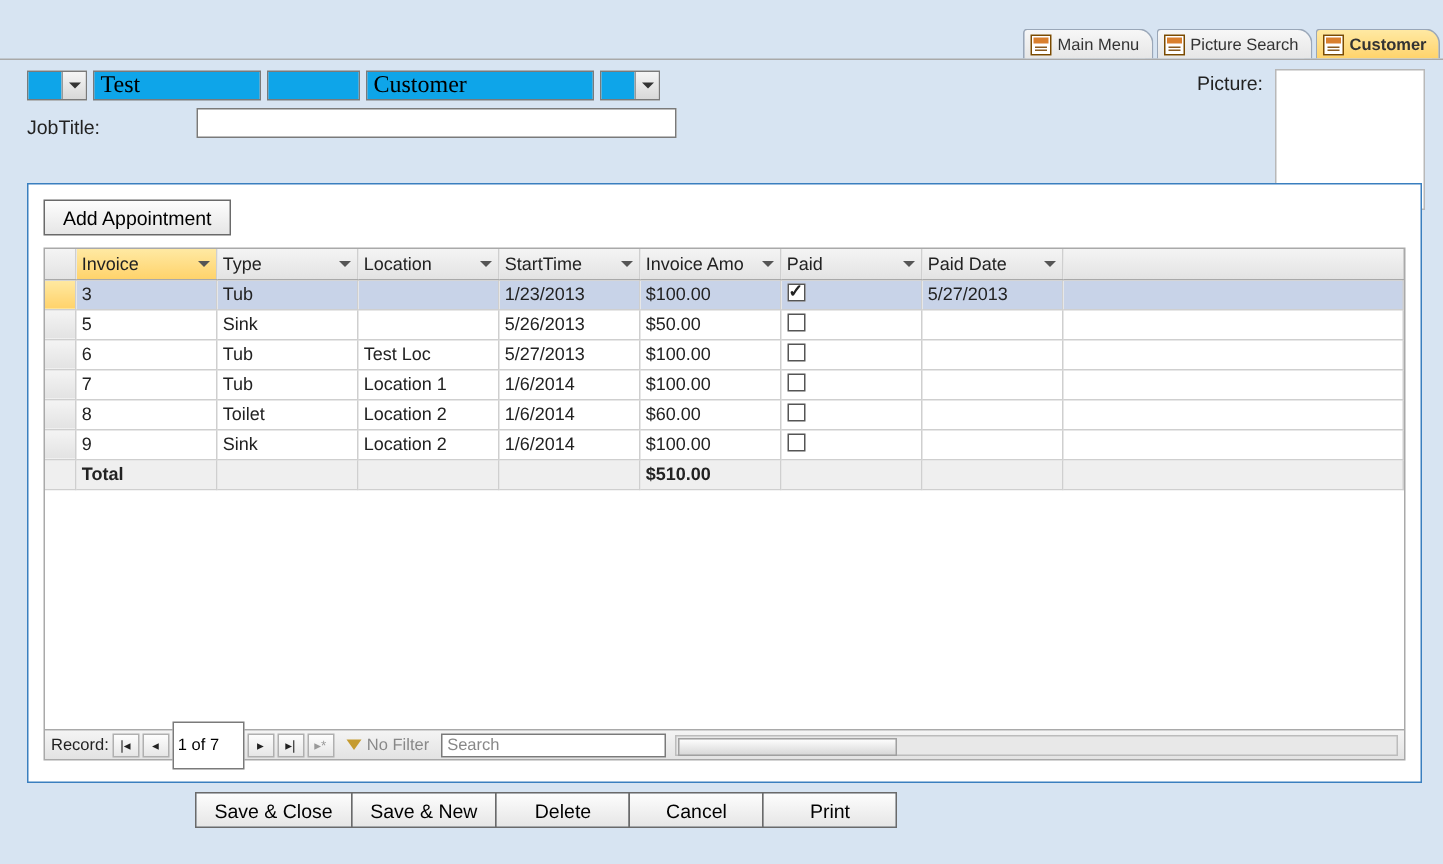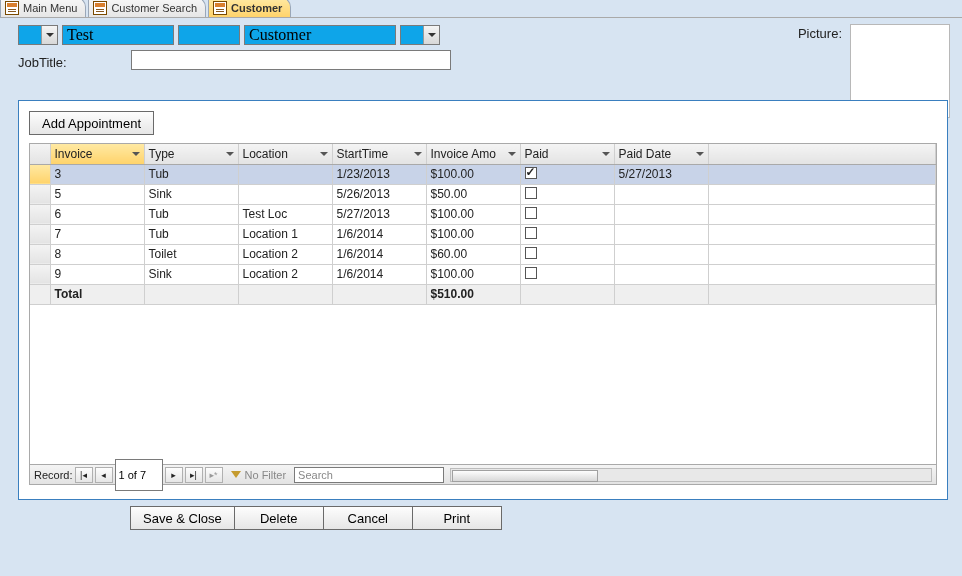--- a/index.html
+++ b/index.html
@@ -8,24 +8,25 @@
     font-family: "Segoe UI", Tahoma, sans-serif;
     font-size: 12px;
     background: #d7e4f2;
     width: 962px;
     height: 576px;
     overflow: hidden;
     color: #222;
   }
   .tabstrip {
     display: flex;
-    height: 18px;
+    height: 40px;
     background: #d7e4f2;
     border-bottom: 1px solid #a9a9a9;
     align-items: flex-end;
+    justify-content: flex-end;
   }
   .doctab {
     display: flex;
     align-items: center;
     height: 20px;
     padding: 0 8px 0 4px;
     margin-right: 2px;
     background: linear-gradient(#f7f7f7,#e6e6e6);
     border: 1px solid #9aa7b8;
     border-bottom: none;
@@ -310,21 +311,21 @@
 </head>
 <body>
 
 <div class="tabstrip" id="doctabs">
     <div class="doctab">
       <span class="formicon"></span>
       <span>Main Menu</span>
     </div>
     <div class="doctab">
       <span class="formicon"></span>
-      <span>Customer Search</span>
+      <span>Picture Search</span>
     </div>
     <div class="doctab active">
       <span class="formicon"></span>
       <span>Customer</span>
     </div>
   </div>
 
 <div class="form-area">
   <div class="row1">
     <span class="combo">
@@ -479,16 +480,17 @@
         </span>
         <input class="searchbox" value="Search" style="">
         <div class="hscroll"></div>
       </div>
     </div>
   </div>
 </div>
 
 <div class="bottom-btns">
   <button class="btn">Save &amp; Close</button>
+  <button class="btn">Save &amp; New</button>
   <button class="btn">Delete</button>
   <button class="btn">Cancel</button>
   <button class="btn">Print</button>
 </div>
 
 </body></html>

